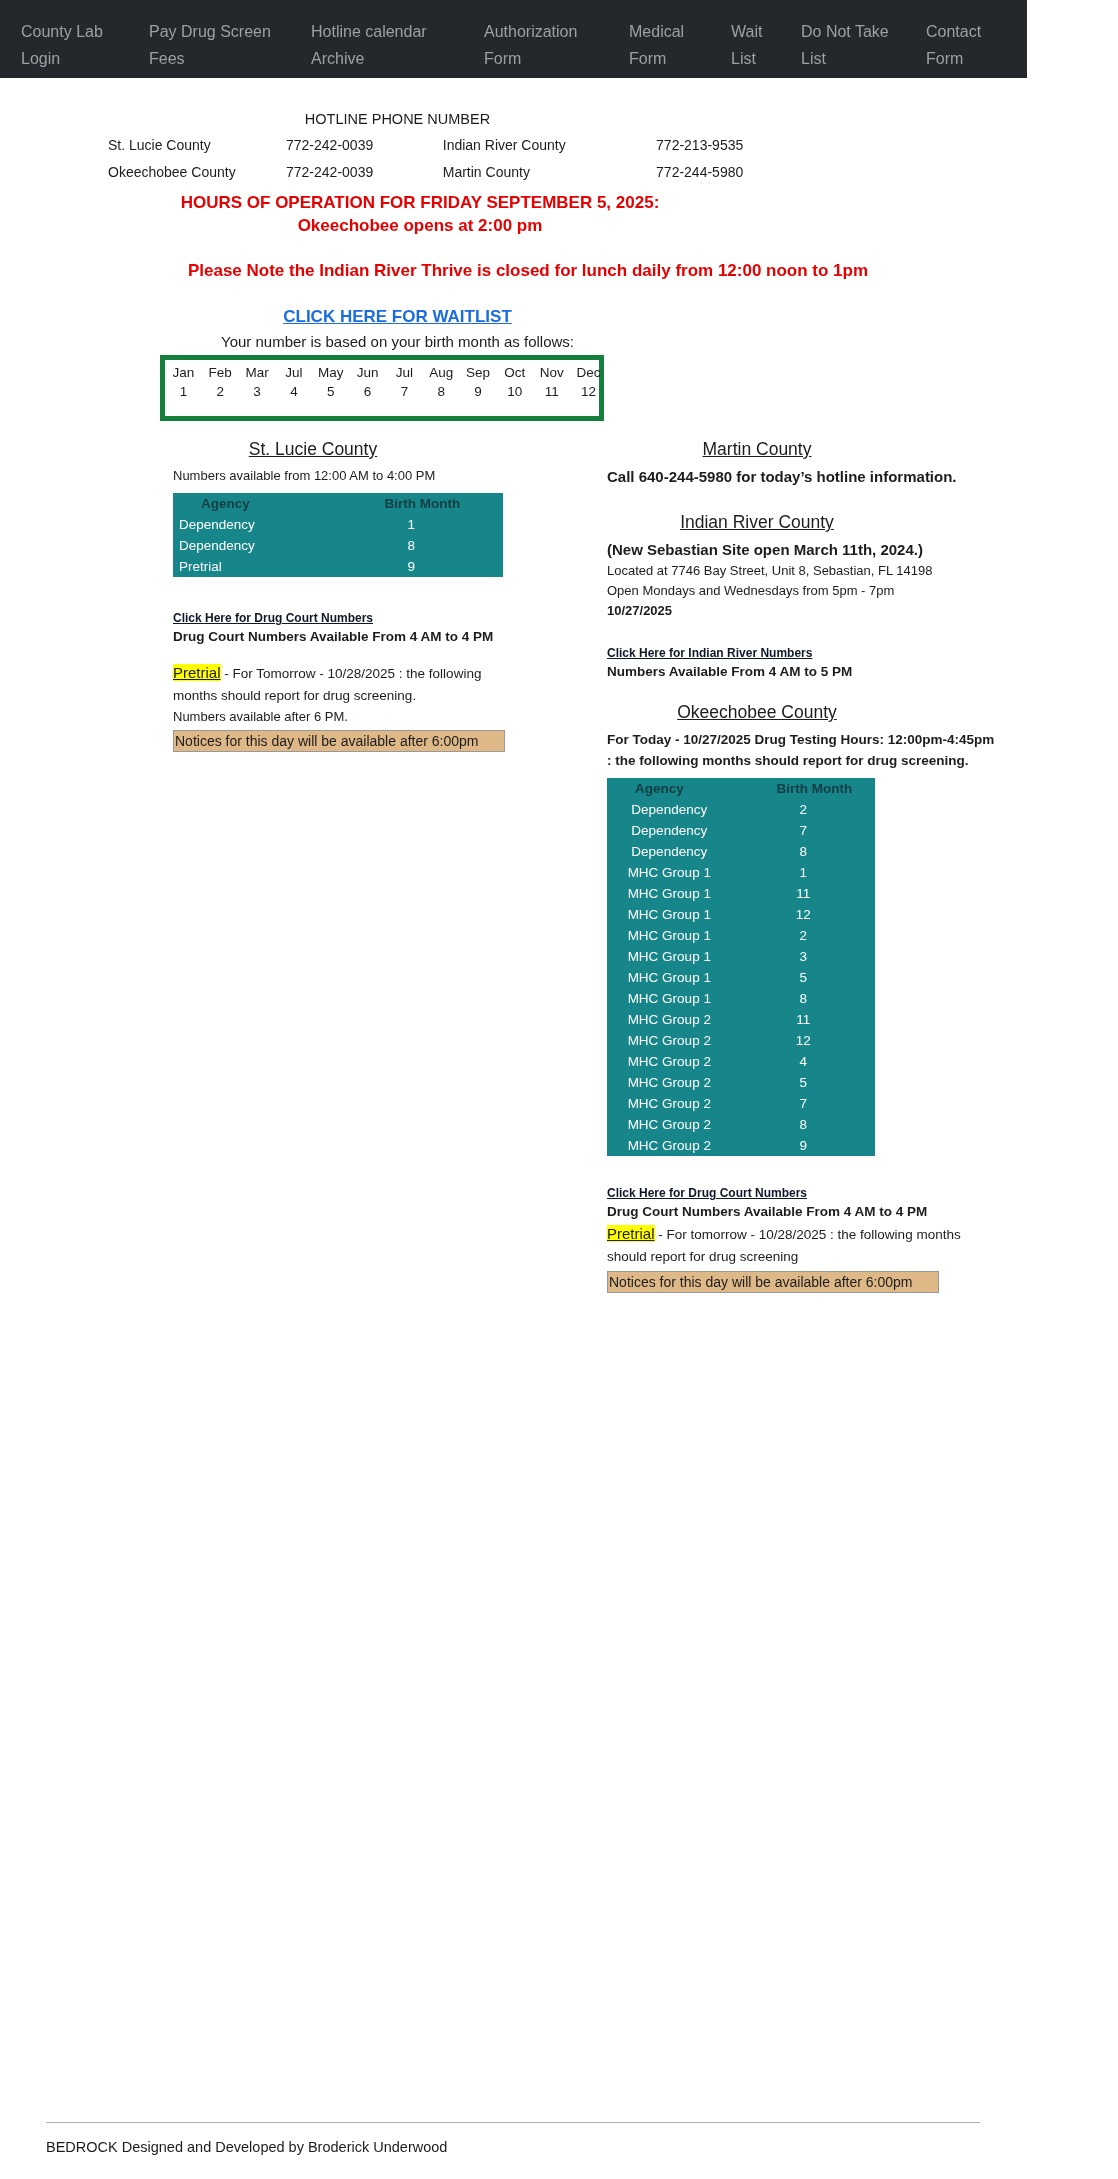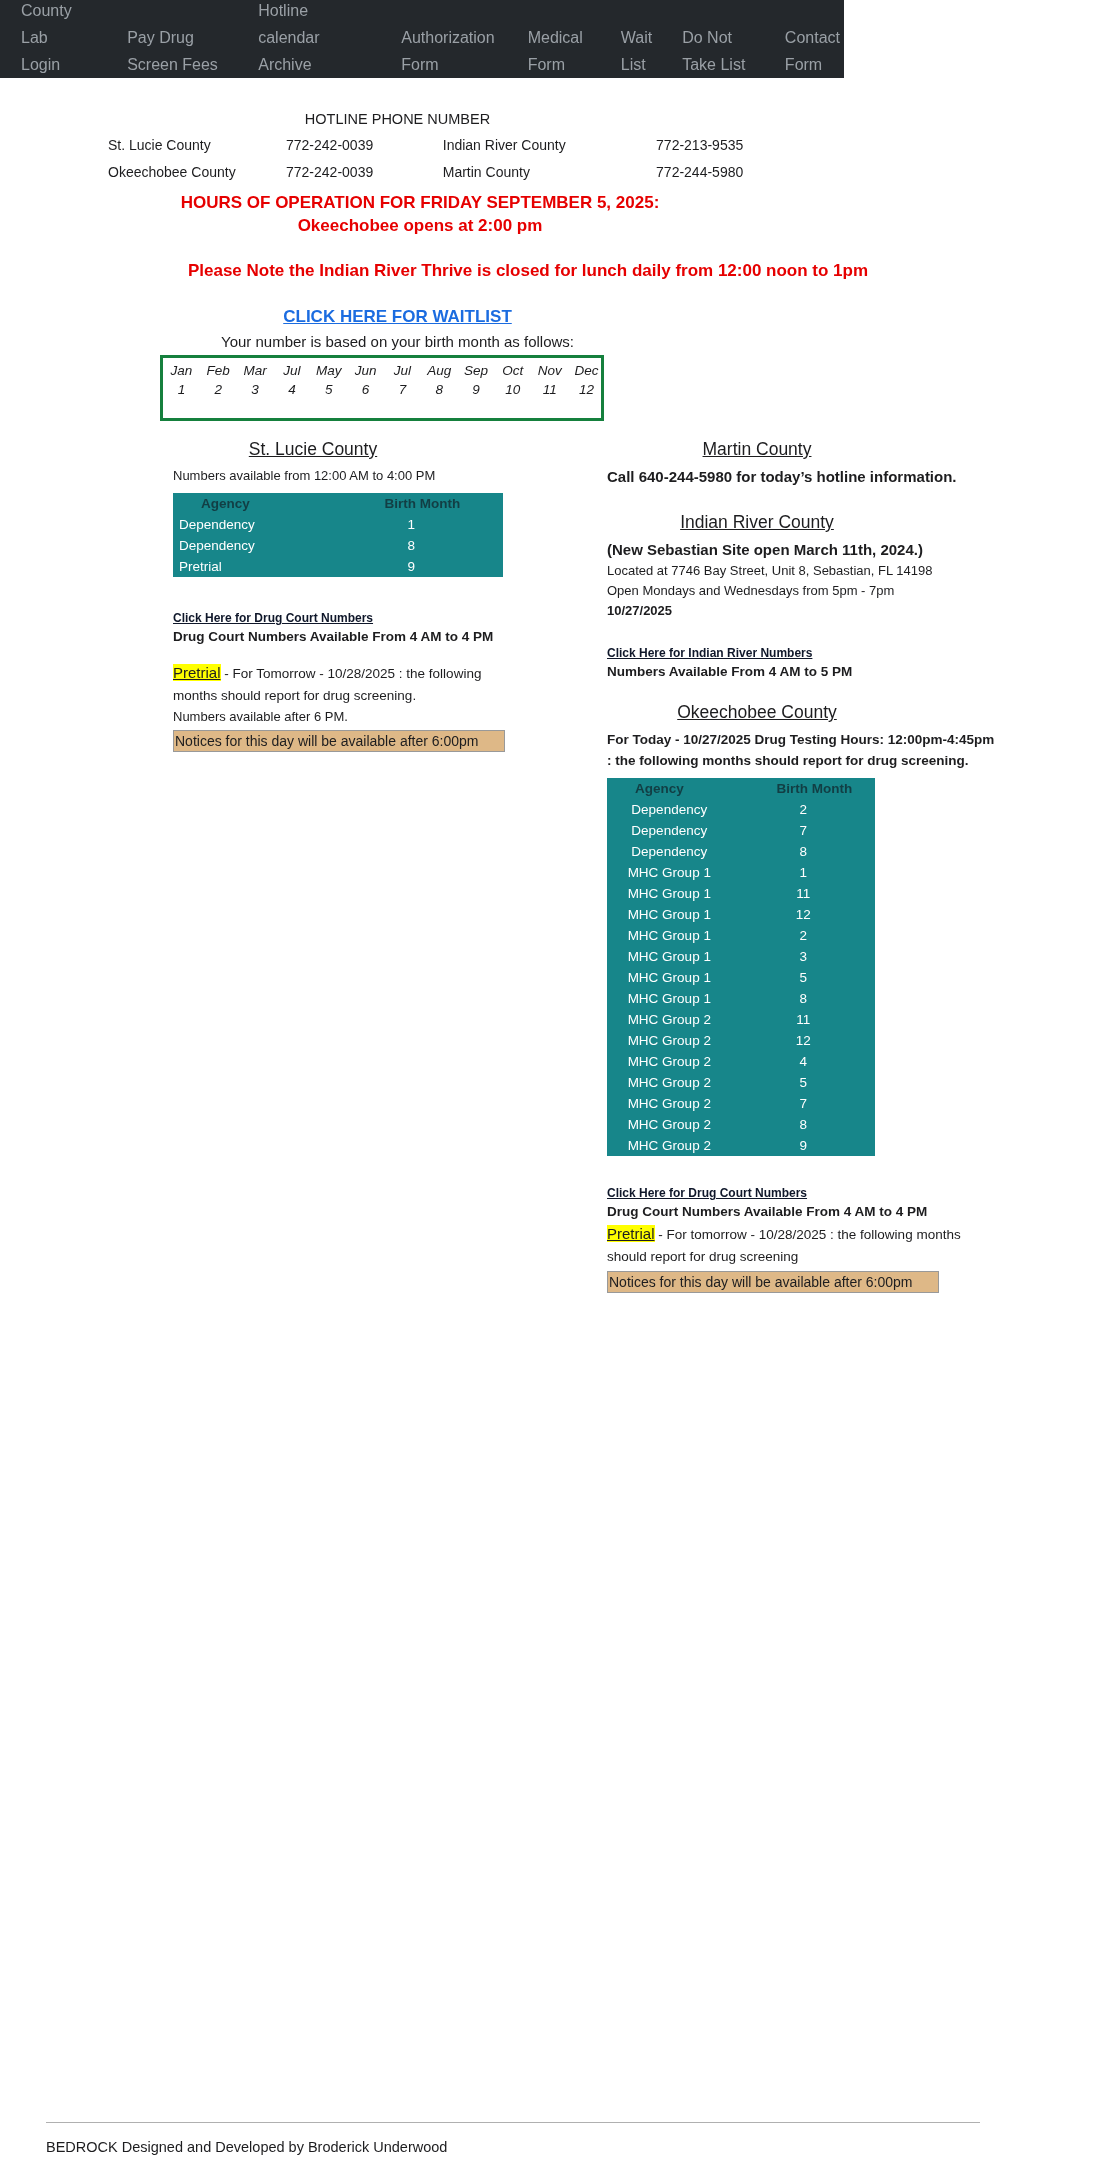--- a/index.html
+++ b/index.html
@@ -4,33 +4,33 @@
 <style>
   * { box-sizing: border-box; }
   html,body { margin:0; padding:0; background:#ffffff; }
   body {
     width:1118px; height:2179px; position:relative;
     font-family:"Liberation Sans", sans-serif;
     color:#1d1d1f;
   }
   
   .navbar {
-    width:844px; height:78px; background:#24282c;
-    display:flex; align-items:flex-end;
+    width:1027px; height:78px; background:#24282c;
+    display:flex; align-items:center;
     padding:11px 4px 0 21px;
   }
   .nav-item {
     display:block; color:#9aa0a6; font-size:16px; line-height:27px;
     text-decoration:none; cursor:pointer;
   }
   .nav-item:nth-child(1){width:92px;  margin-right:36px;}
   .nav-item:nth-child(2){width:130px; margin-right:32px;}
   .nav-item:nth-child(3){width:126px; margin-right:47px;}
   .nav-item:nth-child(4){width:104px; margin-right:33px;}
-  .nav-item:nth-child(5){width:64px;  margin-right:38px;}
+  .nav-item:nth-child(5){width:64px;  margin-right:38px;margin-left:8px;}
   .nav-item:nth-child(6){width:40px;  margin-right:30px;}
   .nav-item:nth-child(7){width:94px;  margin-right:31px;}
   .nav-item:nth-child(8){width:70px;}
 
   
   .top-block { width:795px; }
   .hotline-title { text-align:center; font-size:14.5px; margin-top:33px; }
   .phone-table { border-collapse:collapse; margin:4px 0 0 108px; font-size:14px; }
   .phone-table td { padding:0; height:27px; vertical-align:middle; }
   .phone-table td:nth-child(1){ width:179px; }
@@ -38,21 +38,21 @@
   .phone-table td:nth-child(3){ width:215px; }
   .phone-table td:nth-child(4){ width:140px; }
 
   .red { color:#e60000; font-weight:bold; }
   .hours-block { width:840px; text-align:center; margin-top:6px; font-size:17px; line-height:23px; }
   .lunch-note { width:1020px; text-align:center; margin-top:24px; font-size:17px;padding-left:36px; }
 
   .waitlist-wrap { width:795px; text-align:center; margin-top:26px; }
   a.biglink { color:#1b6ce0; font-weight:bold; font-size:17px; text-decoration:underline; cursor:pointer; }
   .months-caption { width:795px; text-align:center; font-size:15px; margin-top:6px; }
-  .months-box { border:3px solid #15803d; width:444px; height:66px; margin:5px 0 0 160px; padding-top:3px;font-style:italic; }
+  .months-box { border:5px solid #15803d; width:444px; height:66px; margin:5px 0 0 160px; padding-top:3px; }
   .months-table { border-collapse:collapse; table-layout:fixed; width:442px; font-size:13.5px; }
   .months-table td { width:36.8px; text-align:center; padding:2px 0; }
 
   
   .columns { display:flex; align-items:flex-start; margin-top:18px; }
   .col-left  { margin-left:173px; width:345px; }
   .col-right { margin-left:89px;  width:395px; }
 
   h2.county {
     font-size:17.5px; font-weight:normal; text-decoration:underline;

